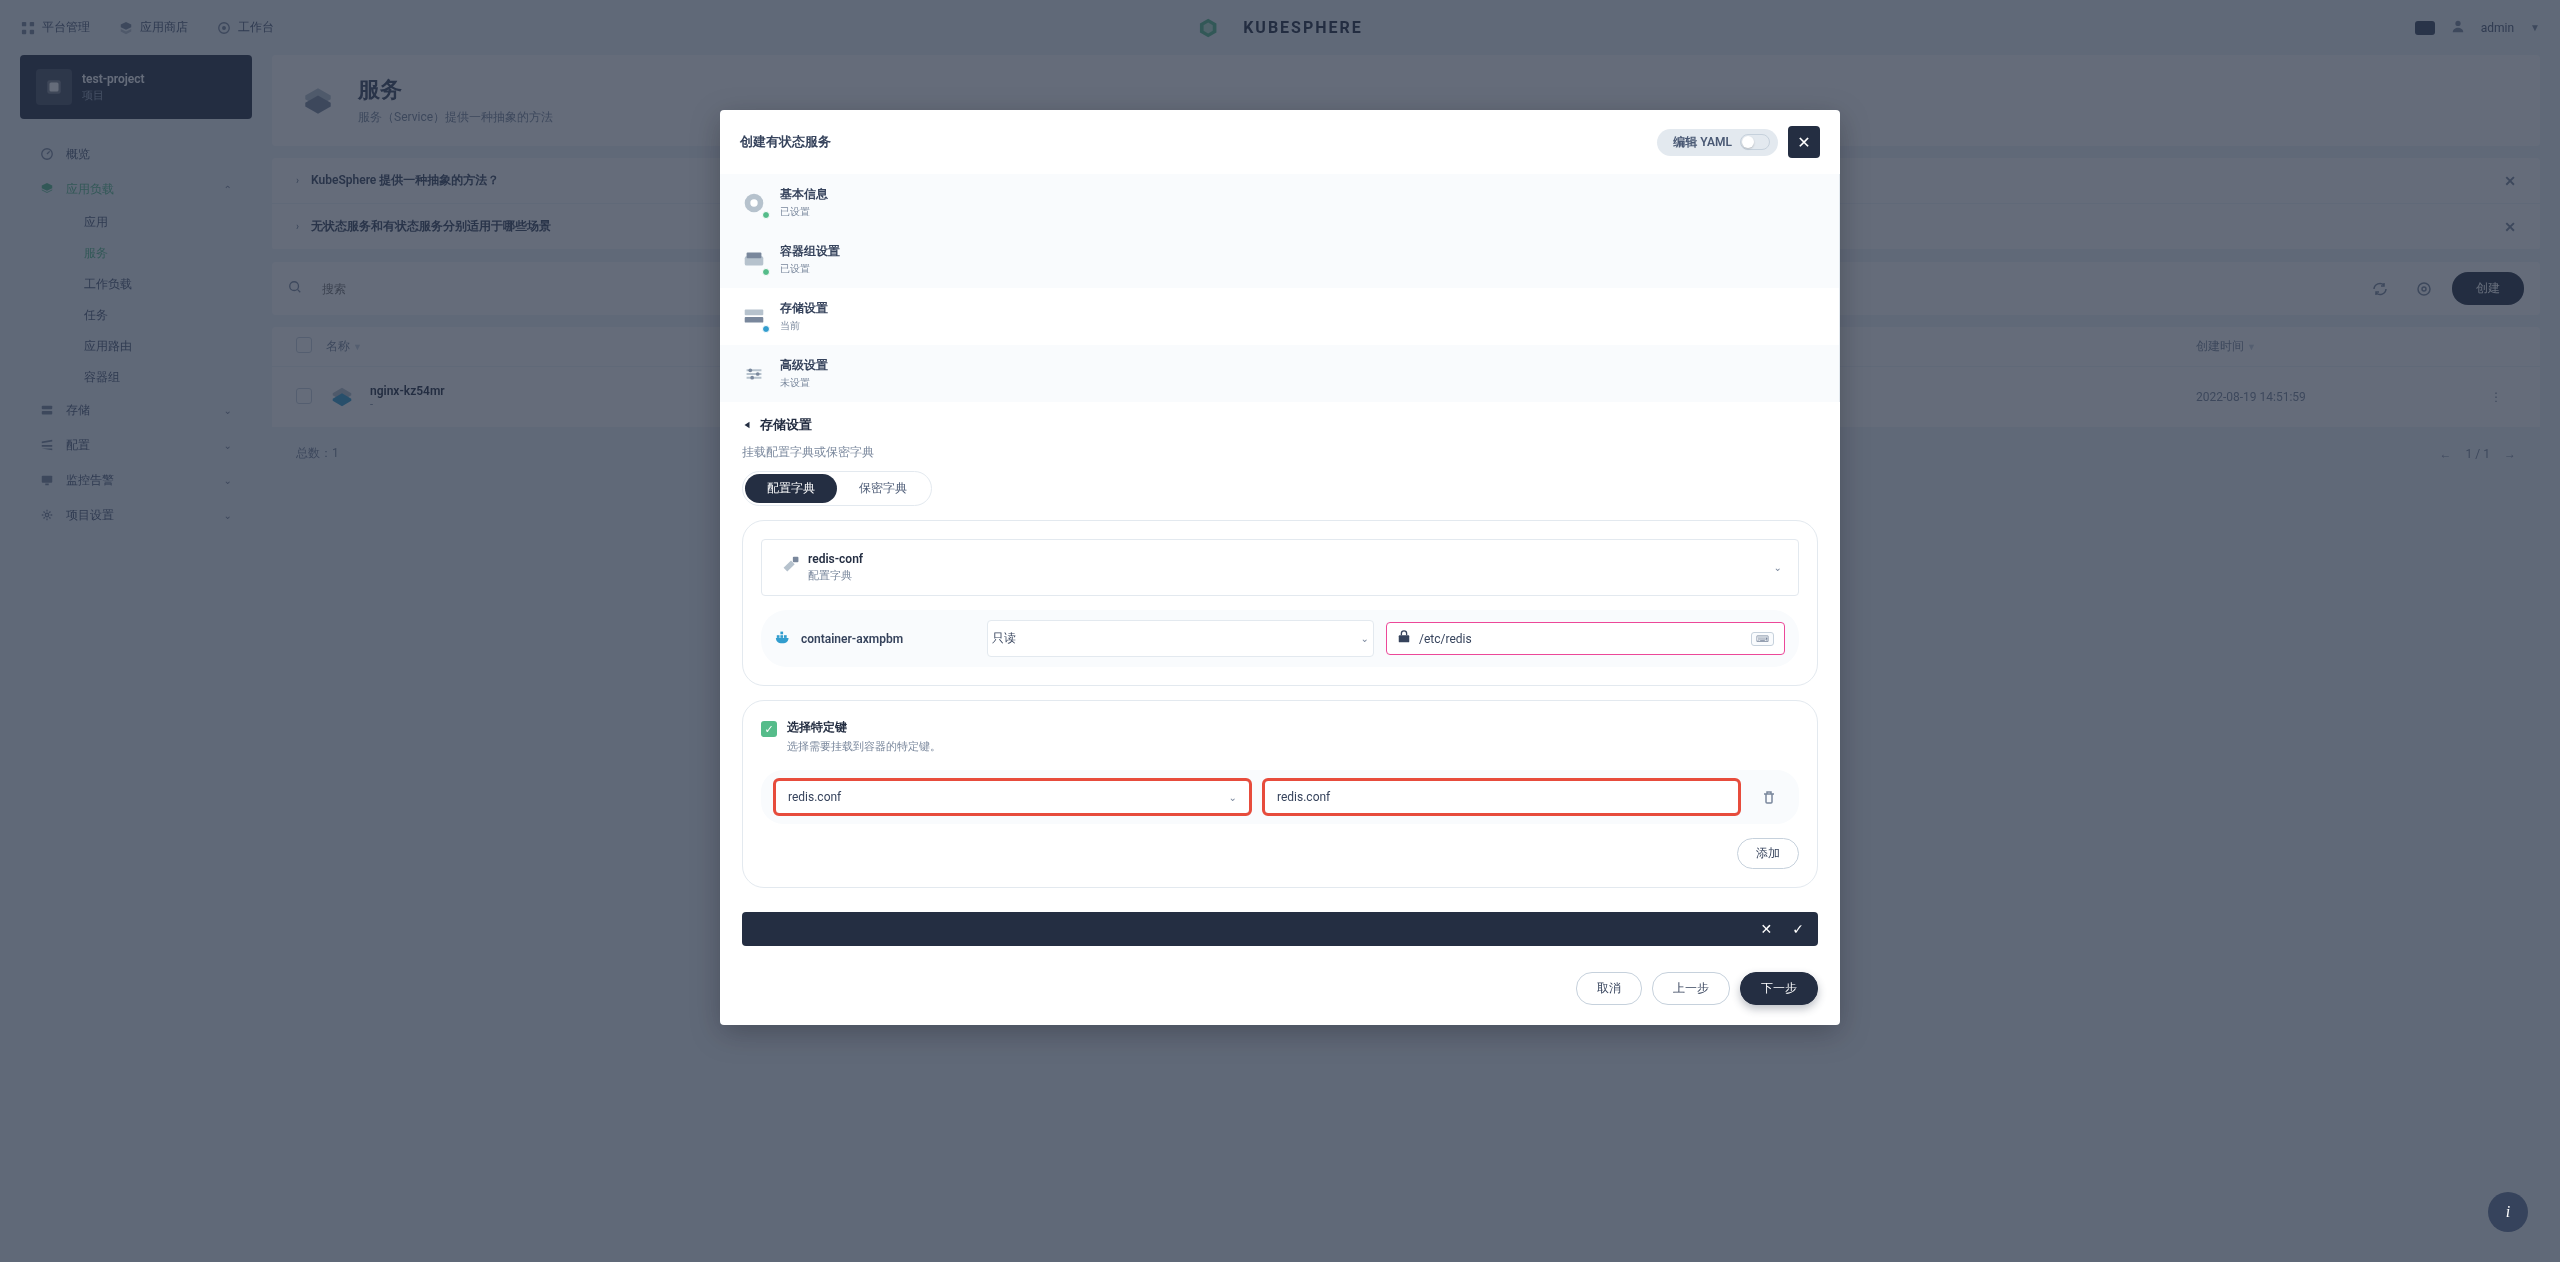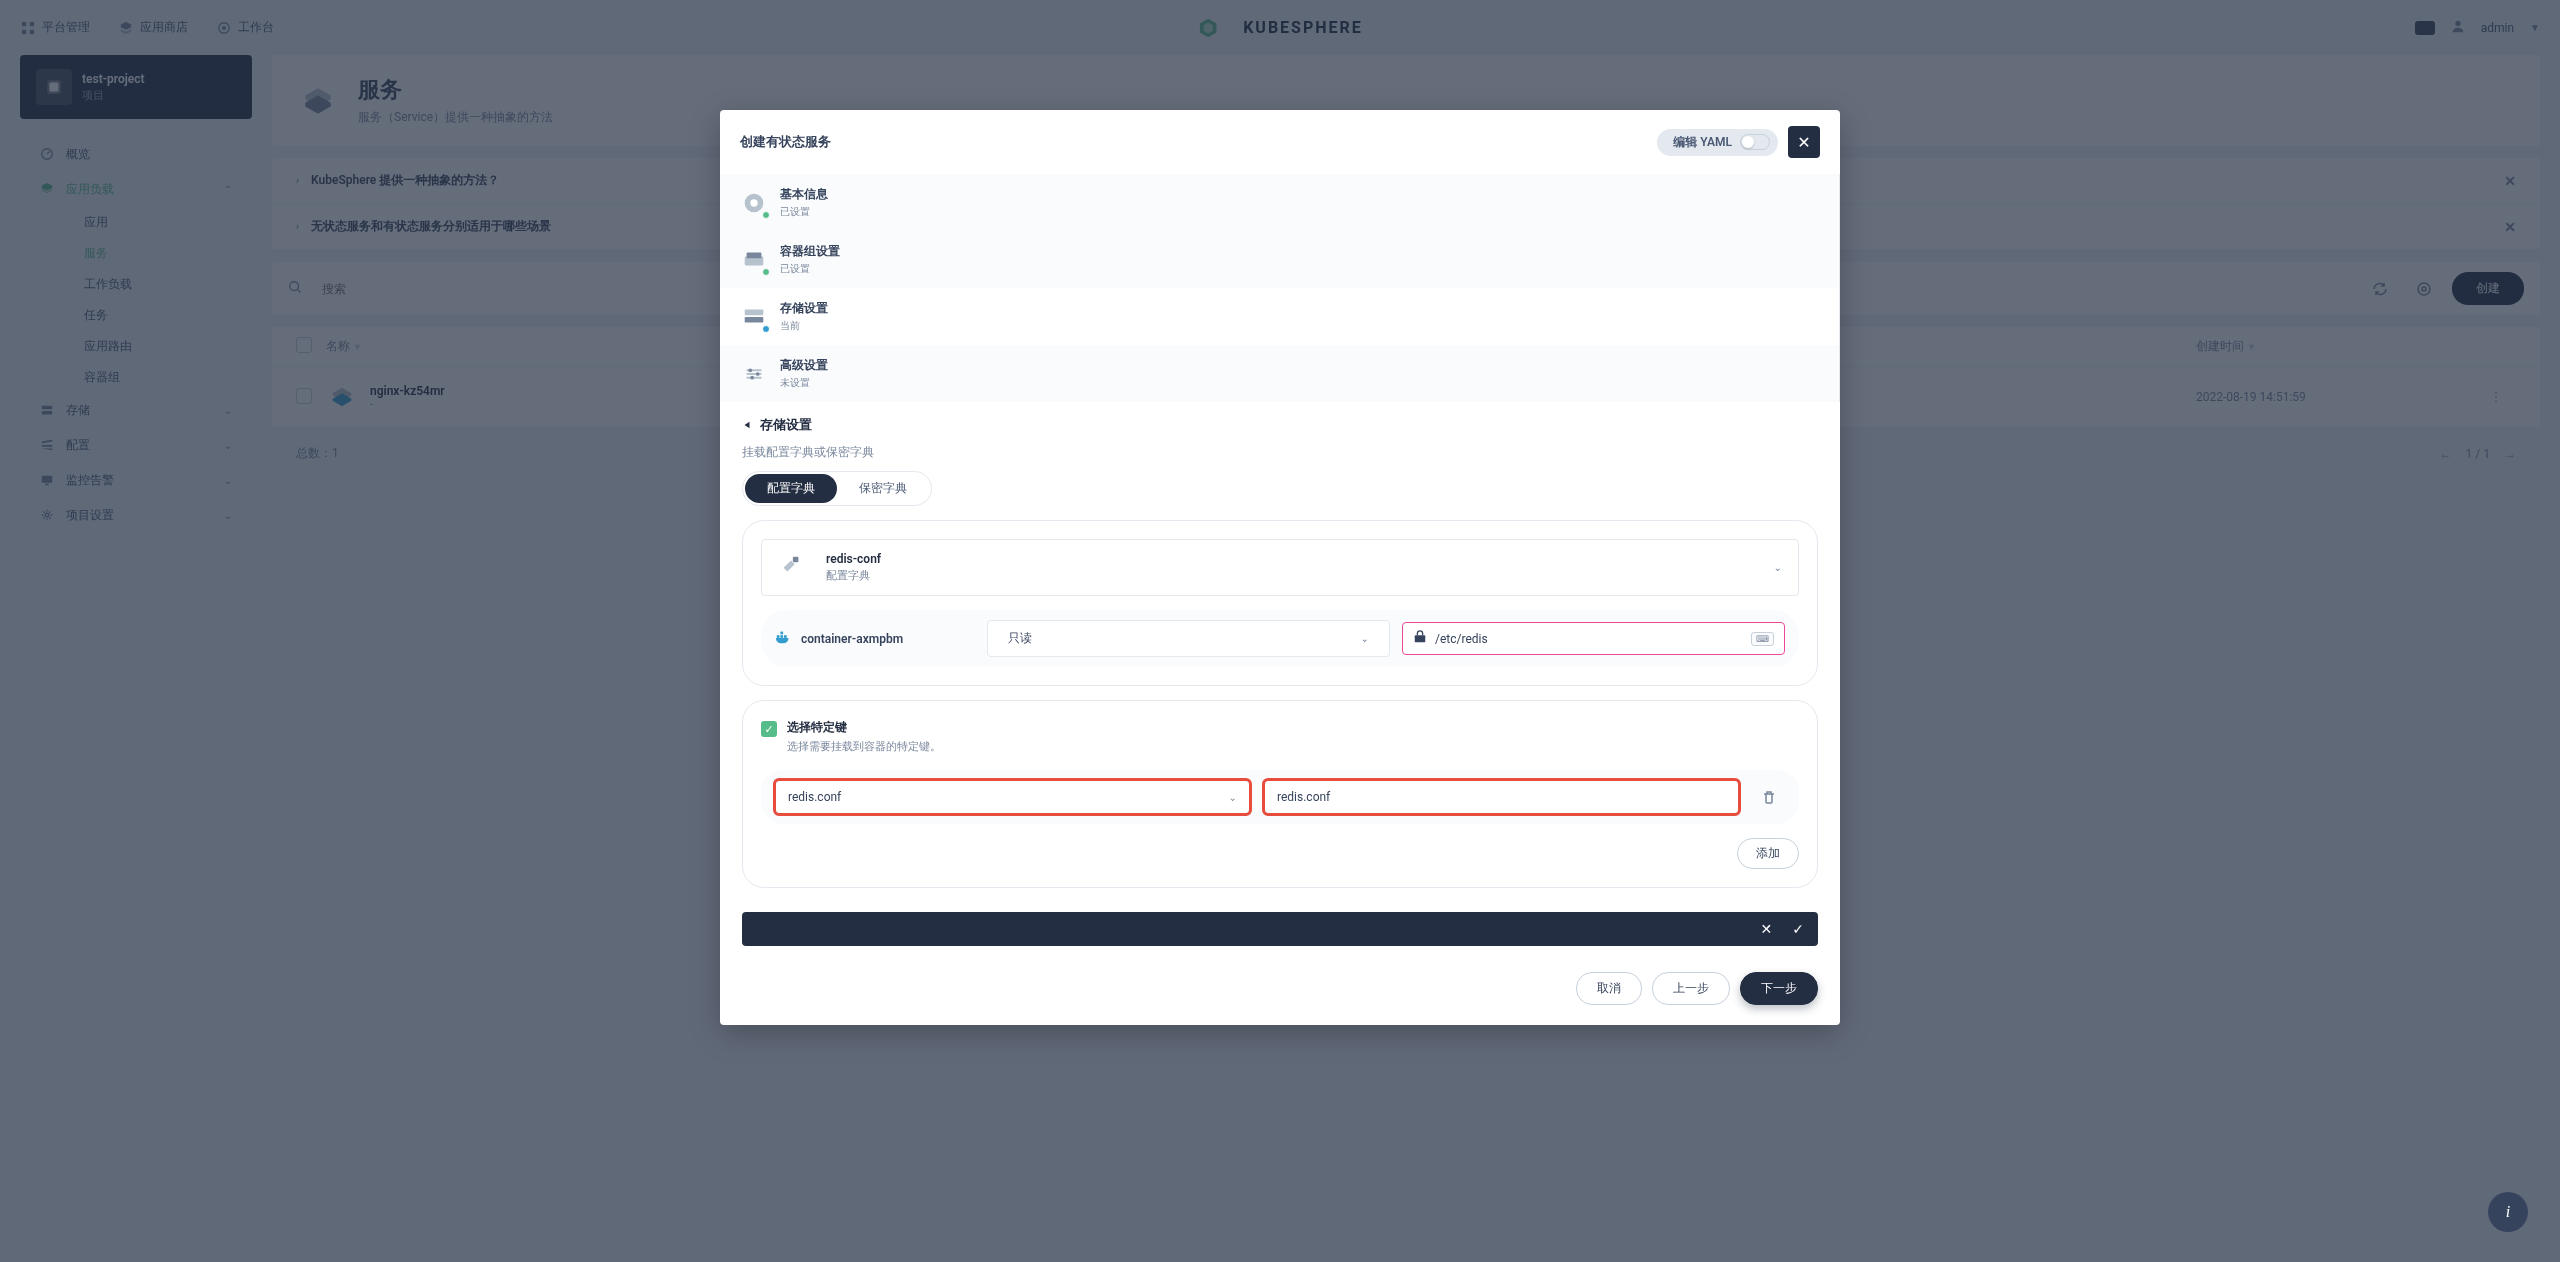--- a/index.html
+++ b/index.html
@@ -89,27 +89,27 @@
 .panel-title svg { transform: rotate(180deg); }
 
 .section { padding: 0 22px 18px 22px; }
 .section-label { font-size: 12px; color: #79879c; margin-bottom: 10px; }
 .tab-pills { display: inline-flex; background: #fff; border: 1px solid #e3e9ef; border-radius: 18px; padding: 2px; }
 .pill { padding: 6px 22px; border-radius: 15px; font-size: 12px; cursor: pointer; color: #4a5974; }
 .pill.active { background: #242e42; color: #fff; }
 
 .card { border: 1px solid #e3e9ef; border-radius: 22px; padding: 18px; margin-top: 14px; }
 .select-row { border: 1px solid #e3e9ef; border-radius: 4px; padding: 12px 16px; display: flex; align-items: center; justify-content: space-between; cursor: pointer; background: #fff; }
-.select-left { display: flex; align-items: center; gap: 22px; }
+.select-left { display: flex; align-items: center; gap: 4px; }
 .select-title { font-size: 12px; font-weight: 600; color: #242e42; }
 .select-sub { font-size: 11px; color: #79879c; margin-top: 2px; }
 
 .mount-row { display: flex; gap: 12px; margin-top: 14px; background: #f9fbfd; border-radius: 26px; padding: 10px 14px; align-items: center; }
 .mount-label { display: flex; align-items: center; gap: 8px; font-size: 12px; font-weight: 600; color: #36435c; flex: 0 0 200px; }
-.mount-select { flex: 1; border: 1px solid #e3e9ef; border-radius: 4px; padding: 9px 20px; background: #fff; display: flex; justify-content: space-between; align-items: center; font-size: 12px; color: #36435c; cursor: pointer; }
+.mount-select { flex: 1; border: 1px solid #e3e9ef; border-radius: 4px; padding: 9px 4px; background: #fff; display: flex; justify-content: space-between; align-items: center; font-size: 12px; color: #36435c; cursor: pointer; }
 .mount-input-wrap { flex: 1; border: 1px solid #ec4899; border-radius: 4px; padding: 7px 10px; background: #fff; display: flex; align-items: center; gap: 8px; }
 .mount-input { border: none; outline: none; flex: 1; font-size: 12px; color: #36435c; }
 .kbd-icon { background: #f9fbfd; border: 1px solid #c6d1dc; border-radius: 3px; padding: 1px 4px; font-size: 9px; color: #79879c; }
 
 .key-card { border: 1px solid #e3e9ef; border-radius: 22px; padding: 18px; margin-top: 14px; }
 .check-row { display: flex; gap: 10px; align-items: flex-start; }
 .checkbox { width: 16px; height: 16px; background: #55bc8a; border-radius: 3px; display: flex; align-items: center; justify-content: center; color: #fff; font-size: 11px; flex-shrink: 0; margin-top: 2px; }
 .check-title { font-size: 12px; font-weight: 600; color: #242e42; }
 .check-desc { font-size: 11px; color: #79879c; margin-top: 3px; }
 

